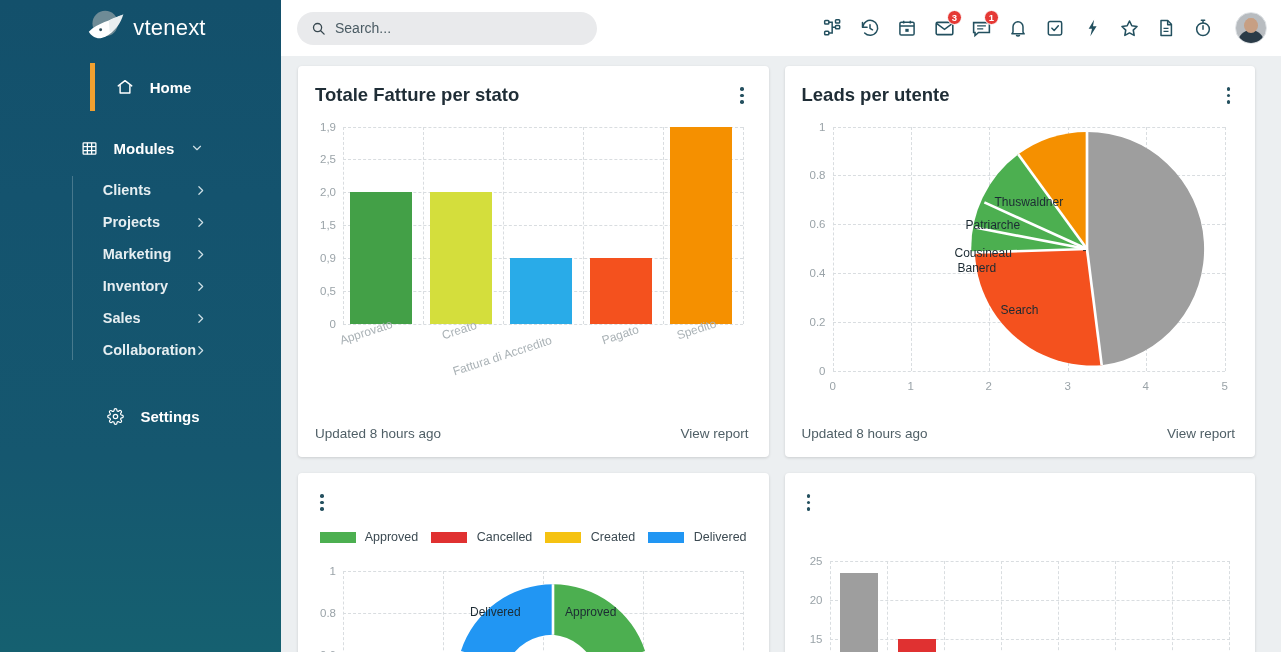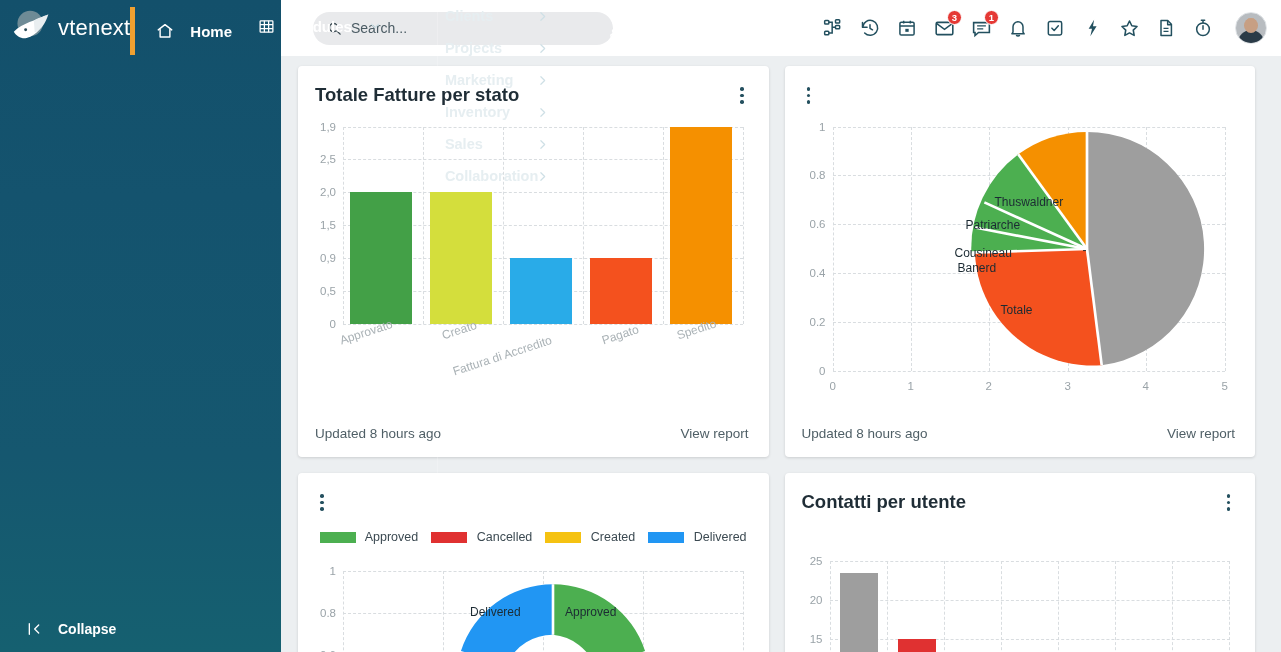--- a/index.html
+++ b/index.html
@@ -8,21 +8,21 @@
     font-family: "Liberation Sans", sans-serif;
     background: #eceff1; overflow: hidden;
   }
   .app { display: flex; width: 1281px; height: 652px; }
 
   
   .sidebar {
     width: 281px; height: 652px; flex: 0 0 281px;
     background: linear-gradient(180deg, #13506b 0%, #14536e 30%, #15576f 70%, #156070 100%);
     color: #ffffff; position: relative;
-    display: flex; flex-direction: row;
+    display: flex; flex-direction: column; align-items: center;
   }
   .brand {
     height: 56px; display: flex; align-items: center;
     justify-content: center; gap: 4px; padding-left: 10px;
   }
   .brand-logo { width: 44px; height: 40px; position: relative; }
   .brand-text { font-size: 22px; font-weight: 400; letter-spacing: .2px; color: #fff; }
 
   .nav-home {
     height: 48px; display: flex; align-items: center; gap: 16px;
@@ -41,21 +41,21 @@
   }
   .nav-modules .label { flex: 1; }
 
   .submenu { padding-left: 33px; position: relative; }
   .submenu::before {
     content: ""; position: absolute; left: 33px; top: 2px; bottom: 6px;
     width: 1px; background: rgba(255,255,255,.22);
   }
   .sub-item {
     height: 32px; display: flex; align-items: center;
-    padding: 0 46px 0 8px; font-size: 14.5px; font-weight: 600;
+    padding: 0 46px 0 31px; font-size: 14.5px; font-weight: 600;
     color: #e6eef1; cursor: pointer; position: relative;
   }
   .sub-item .label { flex: 1; }
   .sub-item .chev { position: absolute; right: 35px; }
 
   .nav-settings {
     height: 46px; display: flex; align-items: center; gap: 16px;
     padding-left: 26px; font-size: 15px; font-weight: 600; cursor: pointer;
     margin-top: 12px;
   }
@@ -63,21 +63,21 @@
     position: absolute; bottom: 0; left: 0; right: 0; height: 46px;
     display: flex; align-items: center; gap: 16px; padding-left: 26px;
     font-size: 14px; font-weight: 700; cursor: pointer;
   }
   .icon { display: inline-flex; align-items: center; justify-content: center; }
 
   
   .main { flex: 1; height: 652px; display: flex; flex-direction: column; overflow: hidden; }
   .topbar {
     height: 56px; background: #fff; display: flex; align-items: center;
-    padding: 0 14px 0 32px; flex: 0 0 56px;
+    padding: 0 14px 0 16px; flex: 0 0 56px;
   }
   .search {
     width: 300px; height: 33px; border-radius: 17px; background: #e9eaec;
     display: flex; align-items: center; gap: 9px; padding: 0 14px;
     cursor: text;
   }
   .search input {
     border: 0; outline: 0; background: transparent; font-size: 14px;
     color: #37474f; font-family: "Liberation Sans", sans-serif; width: 100%;
   }
@@ -246,29 +246,20 @@
     <div class="nav-settings">
       <span class="icon">
         <svg width="17" height="17" viewBox="0 0 24 24" fill="none" stroke="#fff" stroke-width="1.7">
           <circle cx="12" cy="12" r="3.1"></circle>
           <path d="M19.4 15a1.6 1.6 0 0 0 .3 1.8l.1.1a2 2 0 1 1-2.8 2.8l-.1-.1a1.6 1.6 0 0 0-1.8-.3 1.6 1.6 0 0 0-1 1.5V21a2 2 0 1 1-4 0v-.1A1.6 1.6 0 0 0 9 19.4a1.6 1.6 0 0 0-1.8.3l-.1.1a2 2 0 1 1-2.8-2.8l.1-.1a1.6 1.6 0 0 0 .3-1.8 1.6 1.6 0 0 0-1.5-1H3a2 2 0 1 1 0-4h.1A1.6 1.6 0 0 0 4.6 9a1.6 1.6 0 0 0-.3-1.8l-.1-.1a2 2 0 1 1 2.8-2.8l.1.1a1.6 1.6 0 0 0 1.8.3H9a1.6 1.6 0 0 0 1-1.5V3a2 2 0 1 1 4 0v.1a1.6 1.6 0 0 0 1 1.5 1.6 1.6 0 0 0 1.8-.3l.1-.1a2 2 0 1 1 2.8 2.8l-.1.1a1.6 1.6 0 0 0-.3 1.8V9a1.6 1.6 0 0 0 1.5 1H21a2 2 0 1 1 0 4h-.1a1.6 1.6 0 0 0-1.5 1z"></path>
         </svg>
       </span>
       <span>Settings</span>
     </div>
 
-    <div class="collapse">
-      <span class="icon">
-        <svg width="16" height="16" viewBox="0 0 24 24" fill="none" stroke="#fff" stroke-width="2" stroke-linecap="round" stroke-linejoin="round">
-          <path d="M5 4v16"></path>
-            <path d="M19 6l-6 6 6 6"></path>
-        </svg>
-      </span>
-      <span>Collapse</span>
-    </div>
   </aside>
 
   <div class="main">
 
     <header class="topbar">
       <div class="search">
         <span class="icon">
           <svg width="15" height="15" viewBox="0 0 24 24" fill="none" stroke="#37474f" stroke-width="2.1" stroke-linecap="round">
               <circle cx="10.5" cy="10.5" r="6.5"></circle>
               <path d="M15.5 15.5 21 21"></path>
@@ -416,20 +407,21 @@
           </div>
         </div>
         <div class="card-ft">
           <span>Updated 8 hours ago</span>
           <span class="link">View report</span>
         </div>
       </section>
 
       <section class="card" style="height:391px">
         <div class="card-hd">
+          <span class="card-title">Leads per utente</span>
           <span class="kebab">
               <i></i>
               <i></i>
               <i></i>
             </span>
         </div>
         <div class="card-body">
           <div class="plot" style="position:absolute; left:48px; top:18px; width:392px; height:244px;">
             <div class="gridline" style="top:0"></div>
             <div class="gridline" style="top:48.8px"></div>
@@ -461,21 +453,21 @@
                 <path d="M50 50 L50 2"></path>
                   <path d="M50 50 L56.02 97.62"></path>
                   <path d="M50 50 L7.93 30.89"></path>
                 <path d="M50 50 L4.1 41.2"></path>
                   <path d="M50 50 L2.6 51.5"></path>
                   <path d="M50 50 L21.8 11.2"></path>
               </g>
             </svg>
 
             <div class="slicelbl" style="left:250px; top:116px">-</div>
-            <div class="slicelbl" style="left:168px; top:176px">Totale</div>
+            <div class="slicelbl" style="left:168px; top:176px">Search</div>
             <div class="slicelbl" style="left:125px; top:134px">Banerd</div>
             <div class="slicelbl" style="left:122px; top:119px">Cousineau</div>
             <div class="slicelbl" style="left:133px; top:91px">Patriarche</div>
             <div class="slicelbl" style="left:162px; top:68px">Thuswaldner</div>
 
             <div class="ytick" style="top:0;      right:calc(100% + 7px)">1</div>
             <div class="ytick" style="top:48.8px; right:calc(100% + 7px)">0.8</div>
             <div class="ytick" style="top:97.6px; right:calc(100% + 7px)">0.6</div>
             <div class="ytick" style="top:146.4px;right:calc(100% + 7px)">0.4</div>
             <div class="ytick" style="top:195.2px;right:calc(100% + 7px)">0.2</div>
@@ -551,21 +543,20 @@
               </g>
             </svg>
             <div class="slicelbl" style="left:127px; top:34px">Delivered</div>
             <div class="slicelbl" style="left:222px; top:34px">Approved</div>
           </div>
         </div>
       </section>
 
       <section class="card" style="height:230px">
         <div class="card-hd">
-          <span class="card-title">Contatti per utente</span>
           <span class="kebab">
               <i></i>
               <i></i>
               <i></i>
             </span>
         </div>
         <div class="card-body">
           <div class="plot" style="position:absolute; left:45px; top:45px; width:400px; height:150px;">
             <div class="gridline" style="top:0"></div>
             <div class="gridline" style="top:39px"></div>

